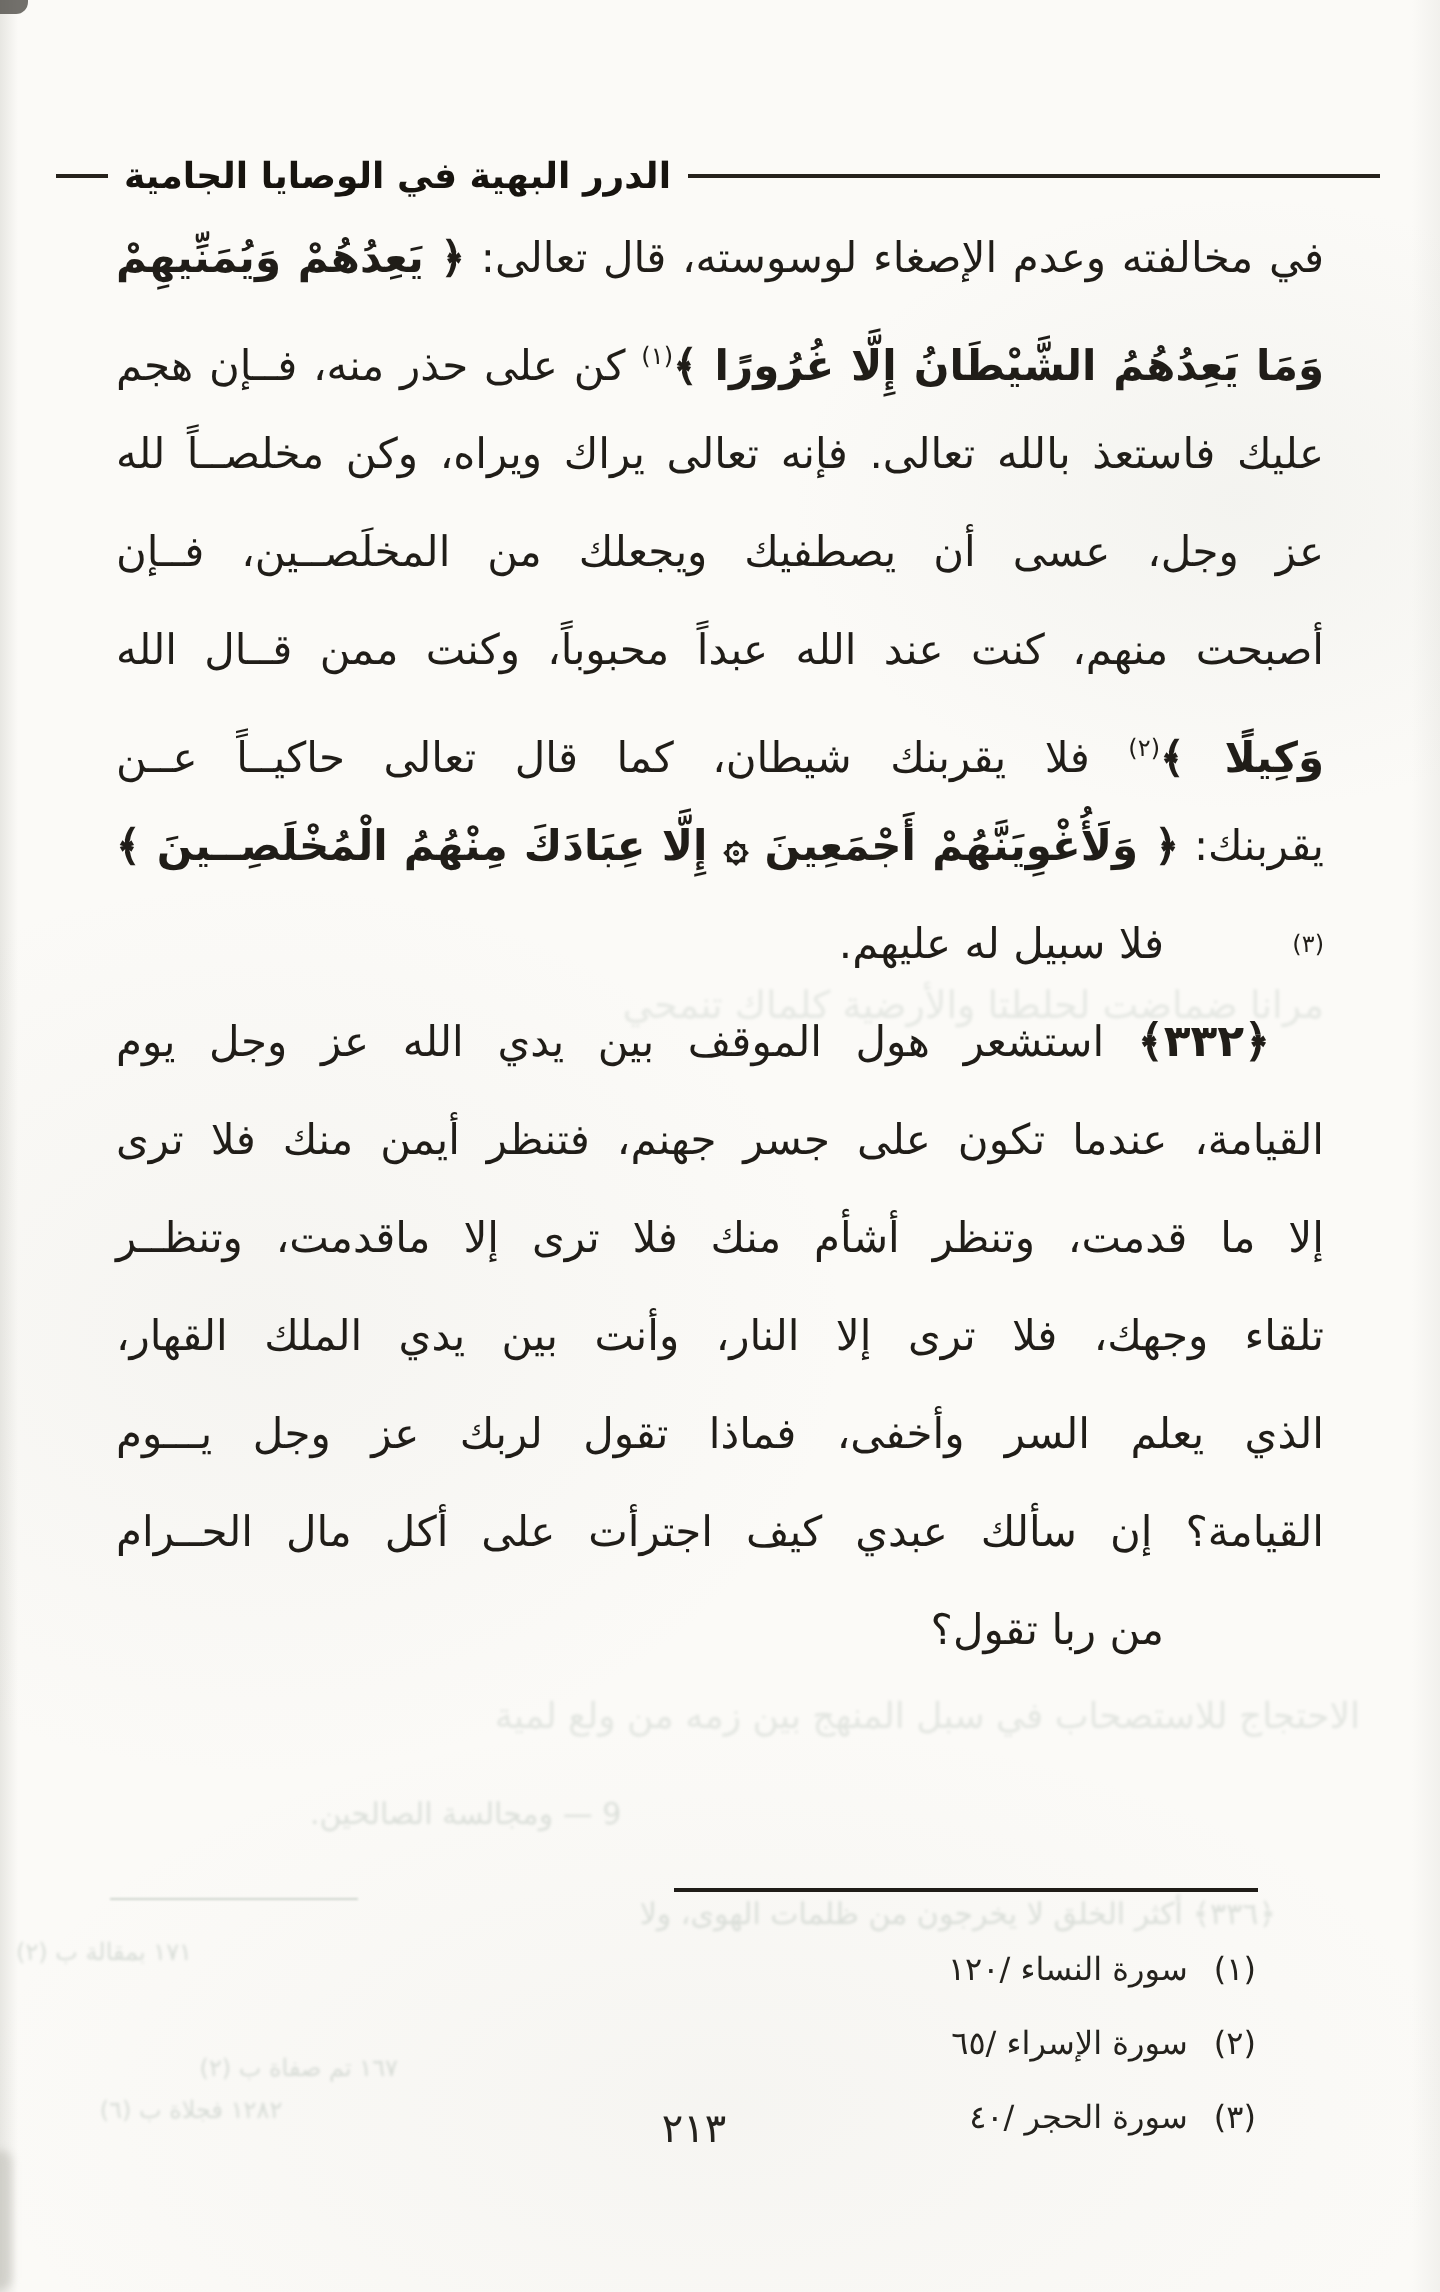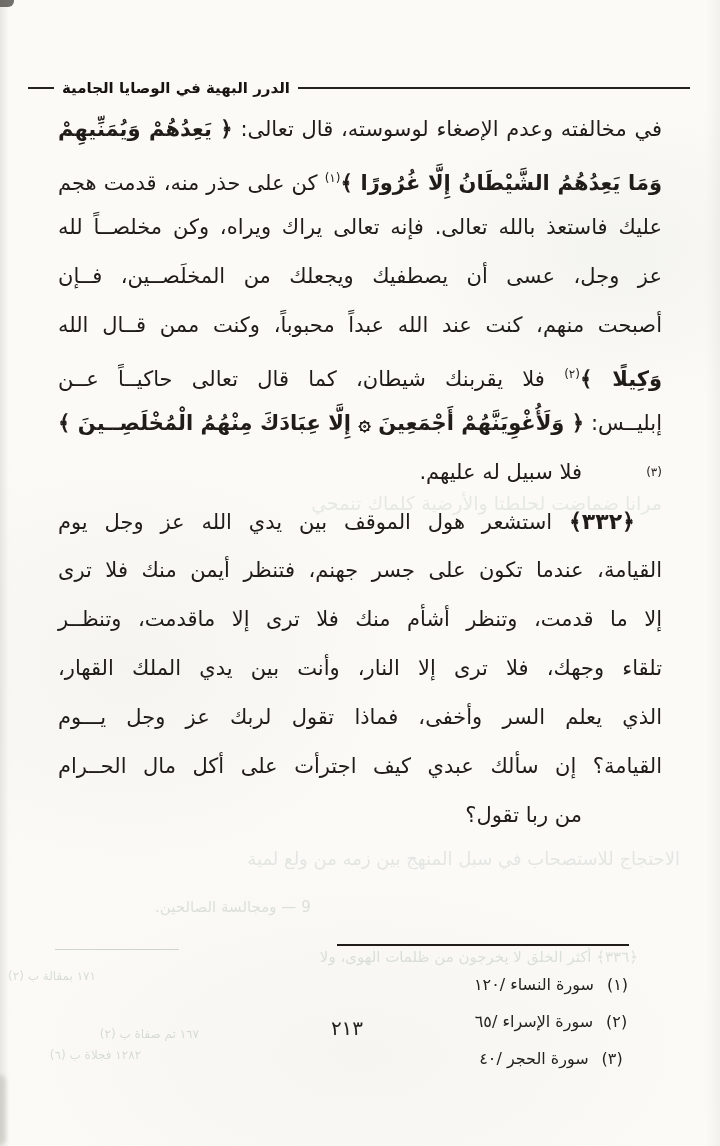--- a/index.html
+++ b/index.html
@@ -13,39 +13,39 @@
       linear-gradient(90deg, rgba(180,180,172,.28) 0px, rgba(180,180,172,0) 9px),
       linear-gradient(270deg, rgba(190,190,183,.16) 0px, rgba(190,190,183,0) 14px),
       #fbfaf7;
   }
   .corner-speck{position:absolute;left:0;top:0;width:14px;height:7px;background:#44423c;opacity:.75;border-radius:0 0 6px 0;}
   .corner-smudge{position:absolute;left:-6px;top:1075px;width:12px;height:70px;background:#b9b8b0;opacity:.5;border-radius:6px;filter:blur(2px);}
 
   
   .runhead{position:absolute;top:74px;left:28px;right:30px;height:28px;display:flex;align-items:center;direction:ltr;}
   .stub{width:26px;height:2px;background:#26221c;margin-right:6px;flex:none;}
-  .run-title{font-size:15px;font-weight:bold;white-space:nowrap;color:#17140f;direction:rtl;flex:none;padding:0 4px 0 2px;text-align:right;}
+  .run-title{font-size:18px;font-weight:bold;white-space:nowrap;color:#17140f;direction:rtl;flex:none;padding:0 4px 0 2px;text-align:right;}
   .rule{flex:1;height:2px;background:#26221c;margin-left:4px;}
 
   
   .body-text{position:absolute;top:105px;left:58px;width:604px;direction:rtl;}
   .bl{height:49px;line-height:49px;font-size:21px;color:#201d18;text-align:justify;text-align-last:justify;}
   .bl .q{font-weight:bold;}
   .bl .sup{font-size:12px;vertical-align:8px;font-weight:normal;}
   .bl .b{font-weight:bold;font-size:22px;letter-spacing:1px;}
   .bl.indent{padding-right:27px;}
   .bl.tail{text-align-last:right;padding-right:80px;}
 
   
   .separator{position:absolute;left:337px;top:944px;width:292px;height:2px;background:#201d18;}
   .footnotes{position:absolute;right:92px;top:966px;direction:rtl;text-align:right;}
-  .fn-row{height:37px;line-height:37px;font-size:16px;color:#24221d;white-space:nowrap;text-align:center;}
+  .fn-row{height:37px;line-height:37px;font-size:16px;color:#24221d;white-space:nowrap;}
   .fn-marker{margin-left:13px;}
 
-  .page-num{position:absolute;top:1016px;left:0;width:694px;text-align:center;font-size:20px;color:#24221d;letter-spacing:2px;}
+  .page-num{position:absolute;top:1052px;left:0;width:694px;text-align:center;font-size:20px;color:#24221d;letter-spacing:2px;}
 
   
   .art{position:absolute;direction:rtl;color:#6f8578;filter:blur(0.7px);white-space:nowrap;pointer-events:none;}
   .a1{left:140px;top:492px;width:522px;font-size:19px;opacity:.15;text-align:right;}
   .a2{left:88px;top:848px;width:592px;font-size:18px;opacity:.17;text-align:right;}
   .a3{left:155px;top:898px;width:210px;font-size:15px;opacity:.22;text-align:left;}
   .a4{left:168px;top:948px;width:470px;font-size:15px;opacity:.22;text-align:right;}
   .a5{left:8px;top:969px;width:175px;font-size:12px;opacity:.25;text-align:left;}
   .a6{left:24px;top:1027px;width:175px;font-size:12px;opacity:.25;text-align:right;}
   .a7{left:8px;top:1048px;width:175px;font-size:12px;opacity:.25;text-align:center;}
@@ -60,26 +60,26 @@
   <div class="corner-smudge"></div>
 
   <div class="runhead">
     <div class="stub"></div>
     <span class="run-title">الدرر البهية في الوصايا الجامية</span>
     <div class="rule"></div>
   </div>
 
   <div class="body-text">
       <div class="bl"><span>في مخالفته وعدم الإصغاء لوسوسته، قال تعالى: </span><span class="q">﴿ يَعِدُهُمْ وَيُمَنِّيهِمْ</span></div>
-      <div class="bl"><span class="q">وَمَا يَعِدُهُمُ الشَّيْطَانُ إِلَّا غُرُورًا ﴾</span><span class="sup">(١)</span><span> كن على حذر منه، قدمت هجم</span></div>
+      <div class="bl"><span class="q">وَمَا يَعِدُهُمُ الشَّيْطَانُ إِلَّا غُرُورًا ﴾</span><span class="sup">(١)</span><span> كن على حذر منه، فــإن هجم</span></div>
       <div class="bl"><span>عليك فاستعذ بالله تعالى. فإنه تعالى يراك ويراه، وكن مخلصــاً لله</span></div>
       <div class="bl"><span>عز وجل، عسى أن يصطفيك ويجعلك من المخلَصــين، فــإن</span></div>
       <div class="bl"><span>أصبحت منهم، كنت عند الله عبداً محبوباً، وكنت ممن قــال الله</span></div>
       <div class="bl"><span class="q">وَكِيلًا ﴾</span><span class="sup">(٢)</span><span> فلا يقربنك شيطان، كما قال تعالى حاكيــاً عــن</span></div>
-      <div class="bl"><span>إبليــس: </span><span class="q">﴿ وَلَأُغْوِيَنَّهُمْ أَجْمَعِينَ ۞ إِلَّا عِبَادَكَ مِنْهُمُ الْمُخْلَصِــينَ ﴾</span><span class="sup">(٣)</span></div>
+      <div class="bl"><span>يقربنك: </span><span class="q">﴿ وَلَأُغْوِيَنَّهُمْ أَجْمَعِينَ ۞ إِلَّا عِبَادَكَ مِنْهُمُ الْمُخْلَصِــينَ ﴾</span><span class="sup">(٣)</span></div>
       <div class="bl tail"><span>فلا سبيل له عليهم.</span></div>
       <div class="bl indent"><span class="b">﴿٣٣٢﴾</span><span> استشعر هول الموقف بين يدي الله عز وجل يوم</span></div>
       <div class="bl"><span>القيامة، عندما تكون على جسر جهنم، فتنظر أيمن منك فلا ترى</span></div>
       <div class="bl"><span>إلا ما قدمت، وتنظر أشأم منك فلا ترى إلا ماقدمت، وتنظــر</span></div>
       <div class="bl"><span>تلقاء وجهك، فلا ترى إلا النار،  وأنت بين يدي الملك القهار،</span></div>
       <div class="bl"><span>الذي يعلم السر وأخفى، فماذا تقول لربك عز وجل يـــوم</span></div>
       <div class="bl"><span>القيامة؟  إن سألك عبدي كيف اجترأت على أكل مال الحــرام</span></div>
       <div class="bl tail"><span>من ربا تقول؟</span></div>
     </div>
 

